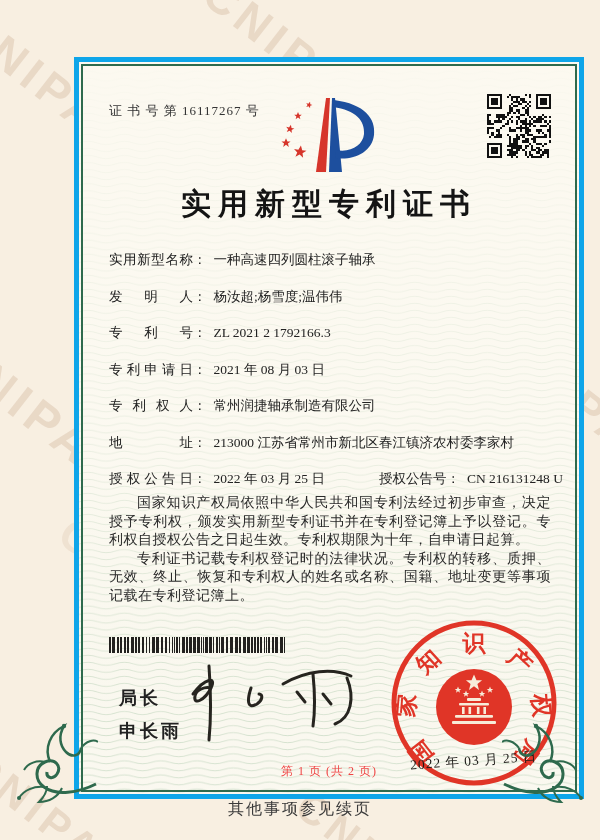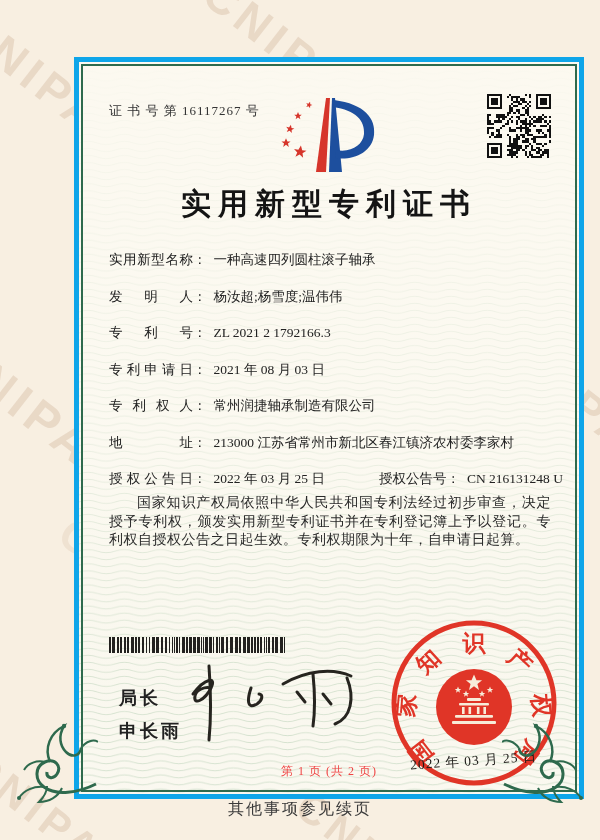--- a/index.html
+++ b/index.html
@@ -560,20 +560,21 @@
         <span class="grant-pair2">
           <span class="glabel">授权公告号</span>
             <span class="fcolon">：</span>
           <span class="fvalue">CN 216131248 U</span>
         </span>
       </div>
     </div>
 
     <div class="paras">
       <p>国家知识产权局依照中华人民共和国专利法经过初步审查，决定授予专利权，颁发实用新型专利证书并在专利登记簿上予以登记。专利权自授权公告之日起生效。专利权期限为十年，自申请日起算。</p>
+      <p>专利证书记载专利权登记时的法律状况。专利权的转移、质押、无效、终止、恢复和专利权人的姓名或名称、国籍、地址变更等事项记载在专利登记簿上。</p>
     </div>
 
     <svg class="barcode" id="barcode" width="180" height="16" viewBox="0 0 180 16">
         <rect x="0" y="0" width="2" height="16"></rect>
         <rect x="3" y="0" width="3" height="16"></rect>
         <rect x="8" y="0" width="2" height="16"></rect>
         <rect x="11" y="0" width="2" height="16"></rect>
         <rect x="15" y="0" width="2" height="16"></rect>
         <rect x="18" y="0" width="2" height="16"></rect>
         <rect x="22" y="0" width="3" height="16"></rect>

